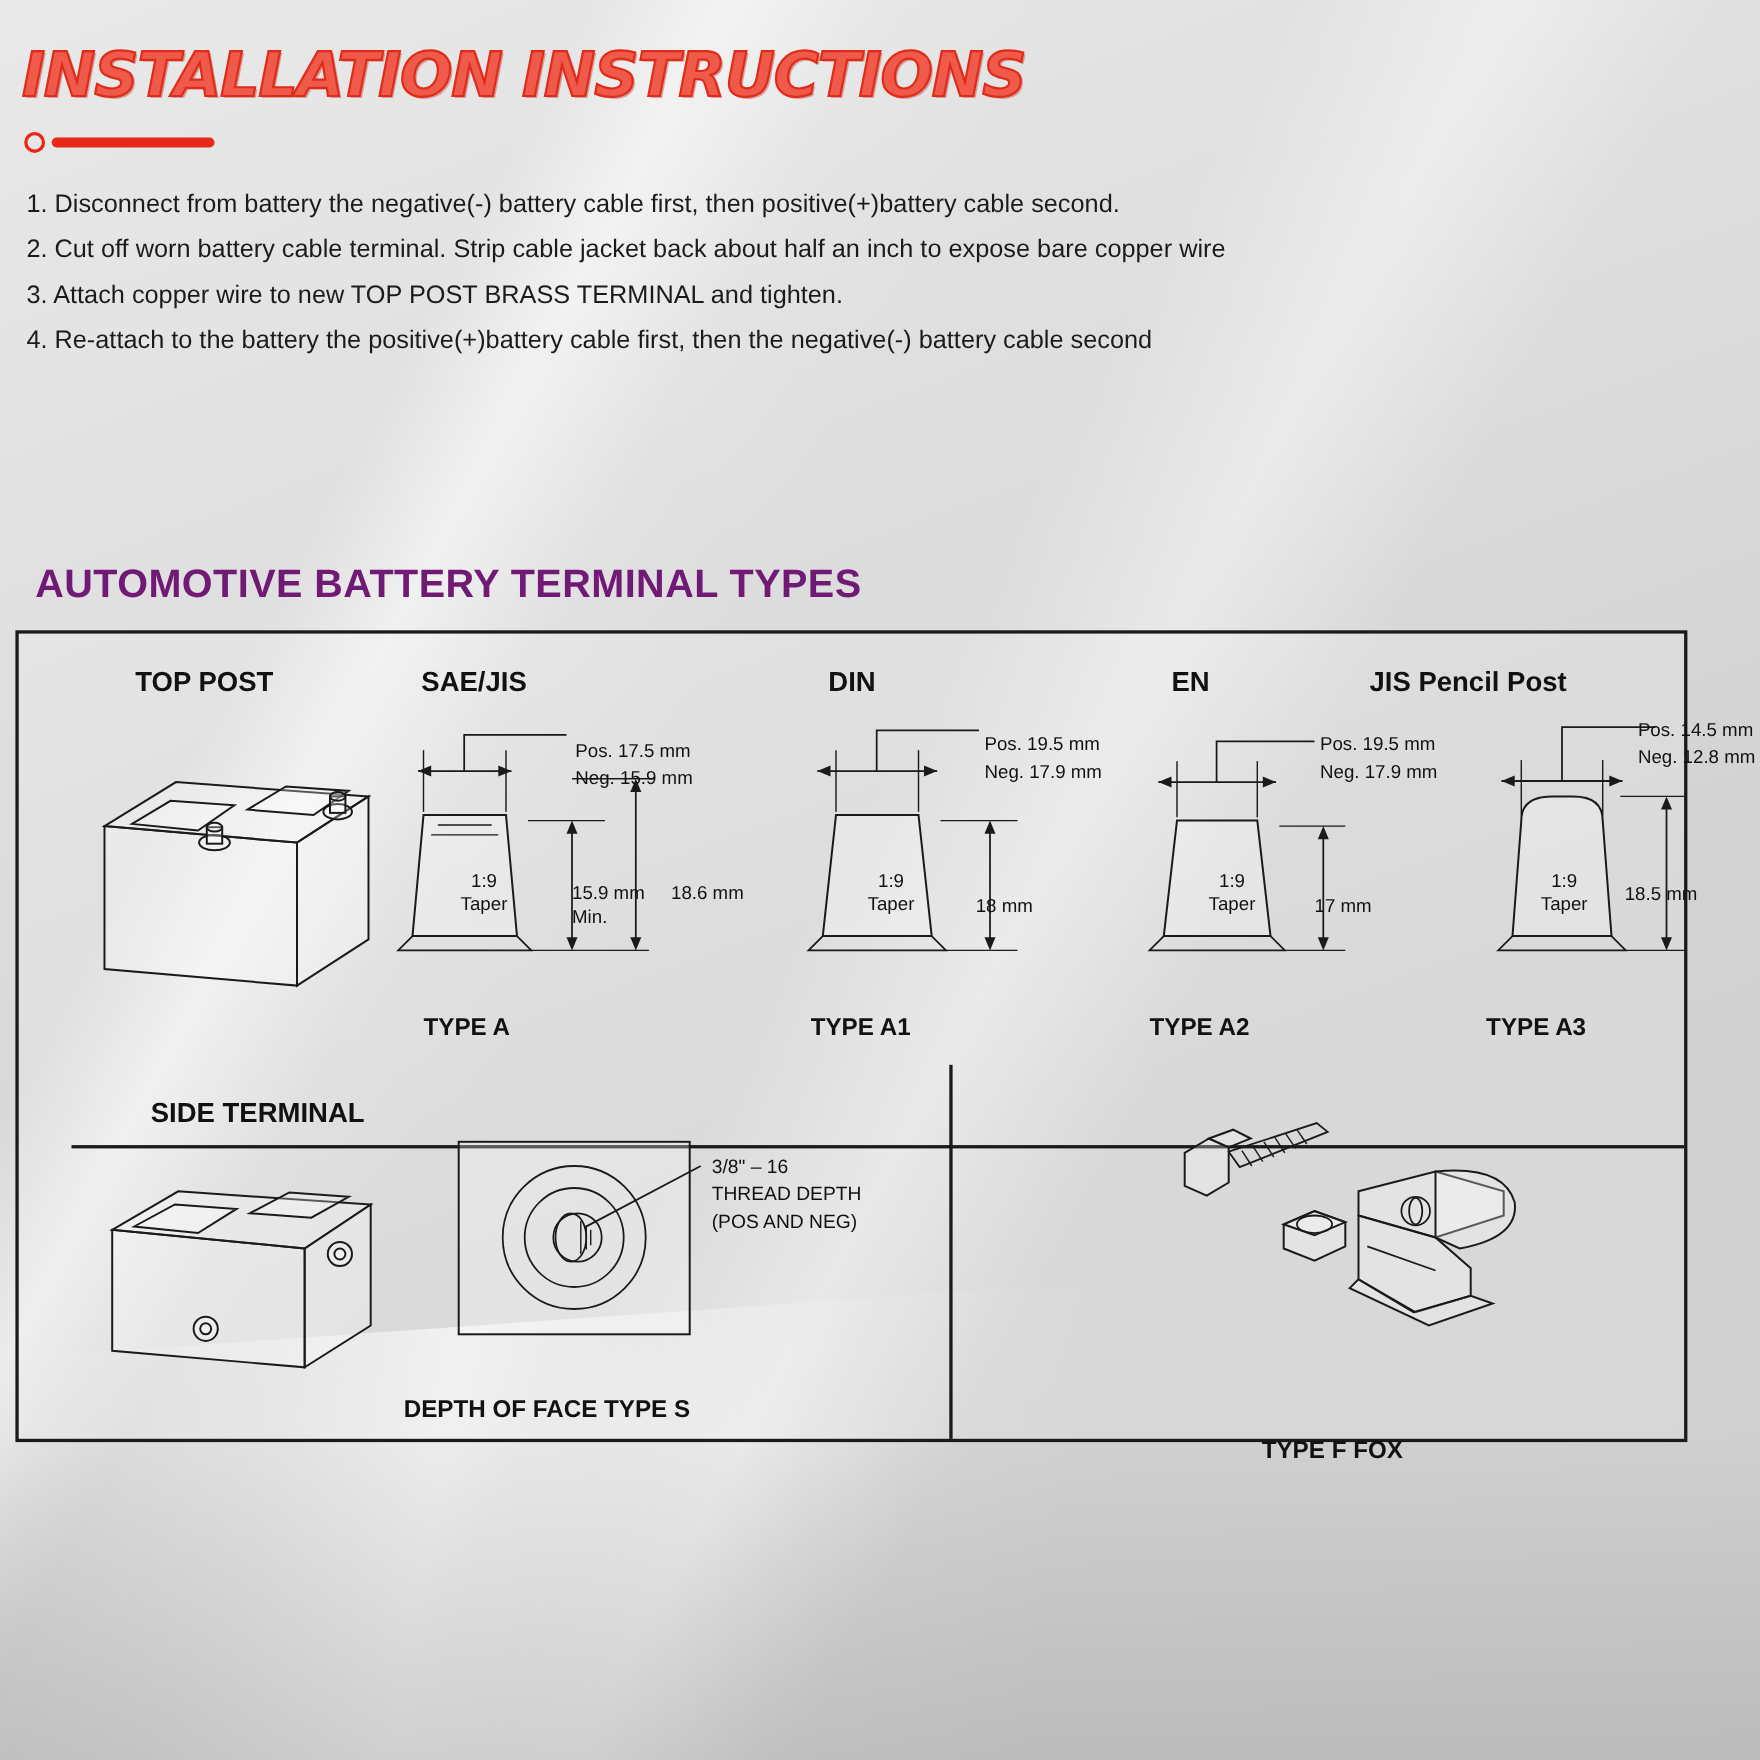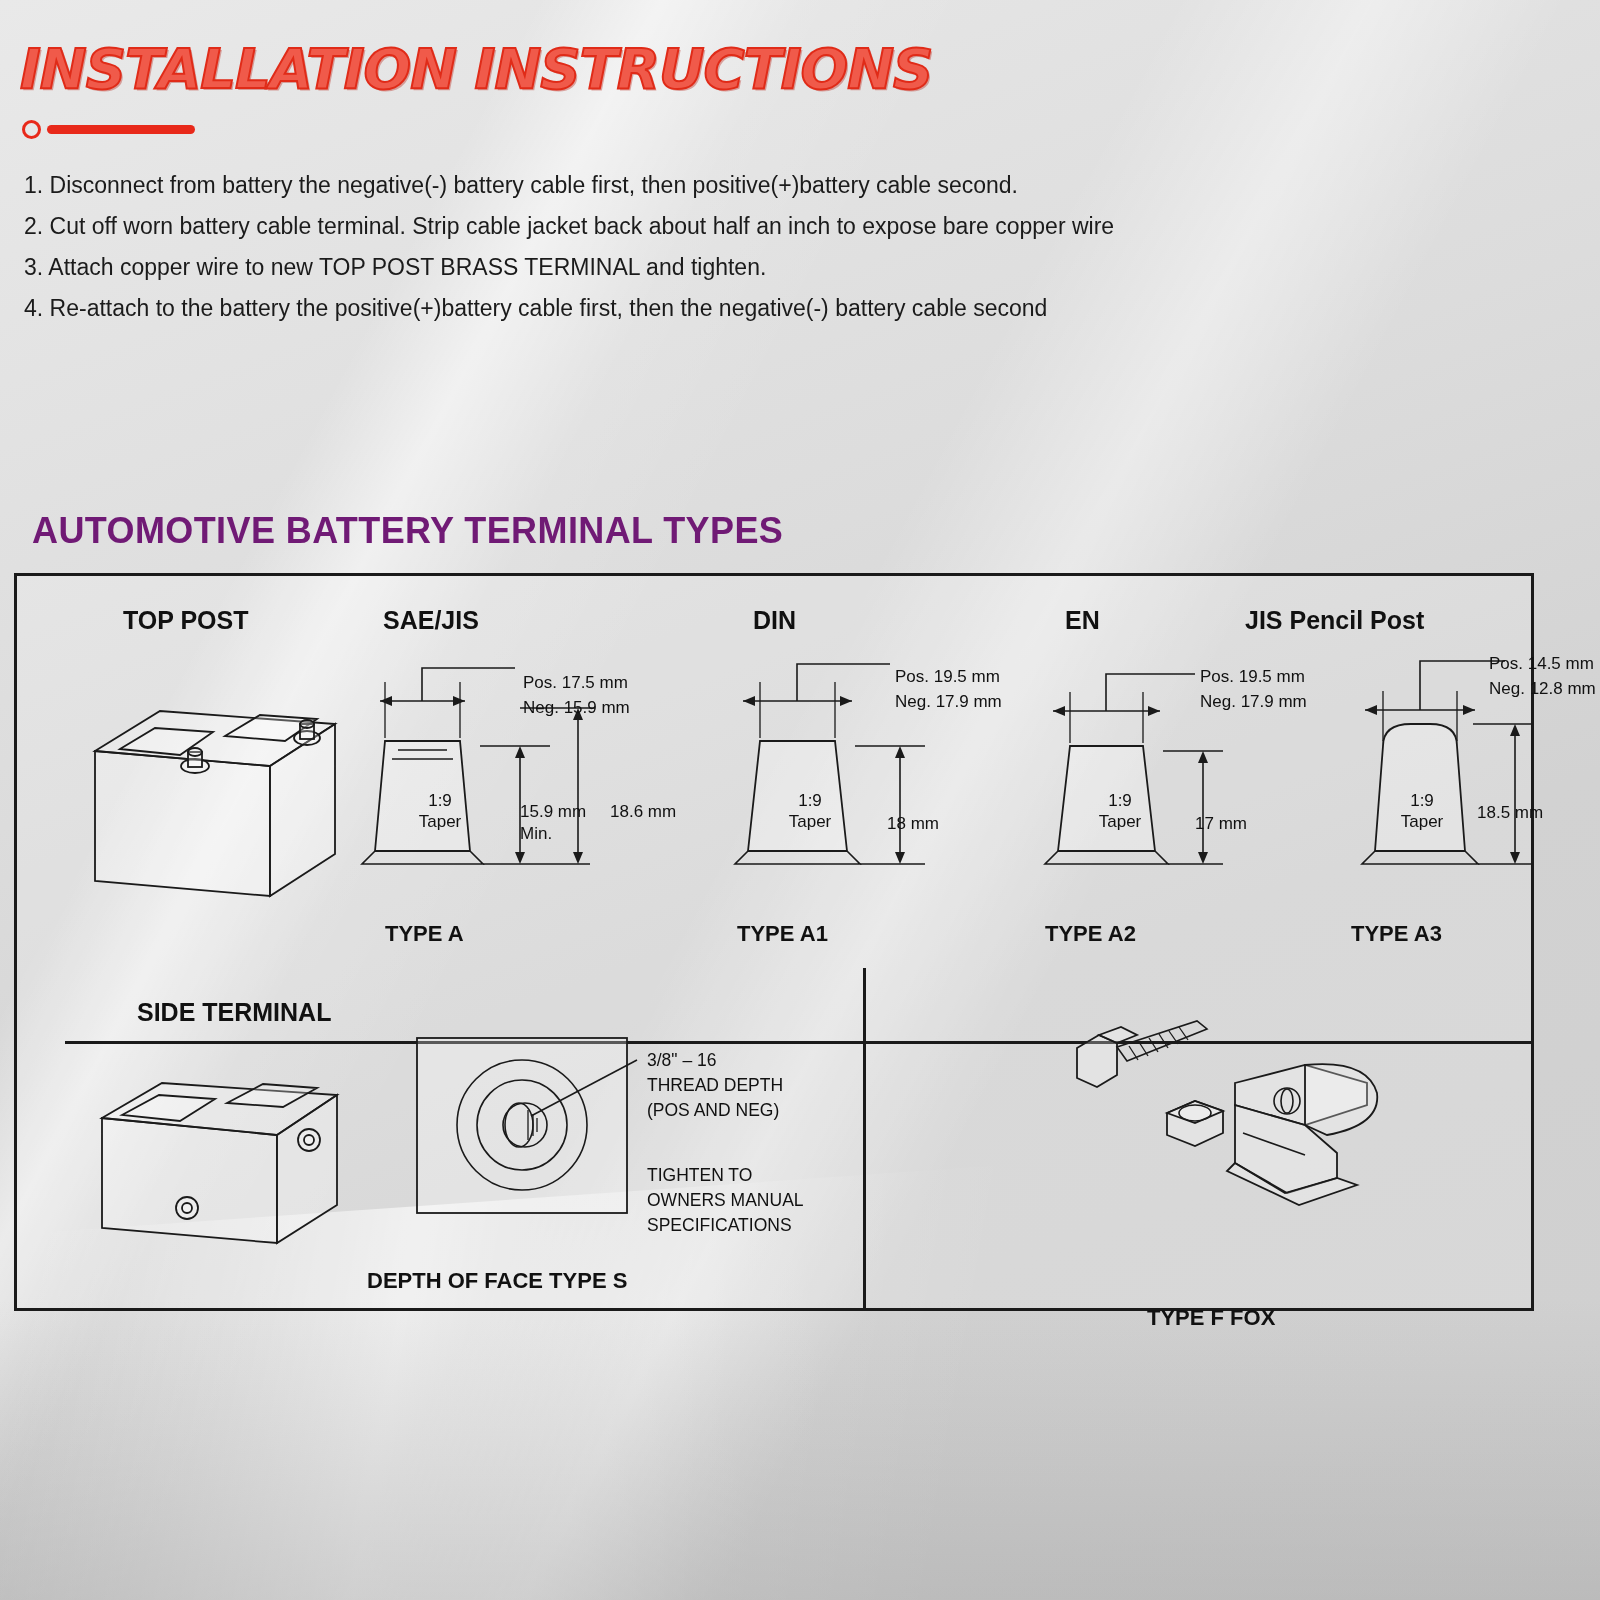--- a/index.html
+++ b/index.html
@@ -360,23 +360,20 @@
         <circle class="ln" cx="118" cy="97" r="22"></circle>
         <ellipse class="ln" cx="112" cy="97" rx="14" ry="22"></ellipse>
         <path class="ln-thin" d="M126,86 L126,108"></path>
         <path class="ln-thin" d="M121,82 L121,112"></path>
         <path class="ln-thin" d="M130,90 L130,104"></path>
         <path class="ln" d="M124,88 L230,32"></path>
       </svg>
       <div class="note" style="left:630px; top:80px;">3/8" – 16
 THREAD DEPTH
 (POS AND NEG)</div>
-      <div class="note" style="left:630px; top:195px;">TIGHTEN TO
-OWNERS MANUAL
-SPECIFICATIONS</div>
       <div class="type-label" style="left:350px; top:300px;">DEPTH OF FACE TYPE S</div>
 
       <svg style="position:absolute; left:1020px; top:45px;" width="370" height="230" viewBox="0 0 370 230">
 
         <polygon class="shape" points="40,35 62,22 80,30 80,62 60,74 40,65"></polygon>
         <polygon class="shape" points="62,22 84,14 100,22 80,30"></polygon>
         <path class="ln" d="M80,34 L160,8 L170,16 L90,48 Z"></path>
         <path class="ln-thin" d="M92,33 L101,47"></path>
         <path class="ln-thin" d="M102,29 L111,43"></path>
         <path class="ln-thin" d="M112,25 L121,39"></path>

